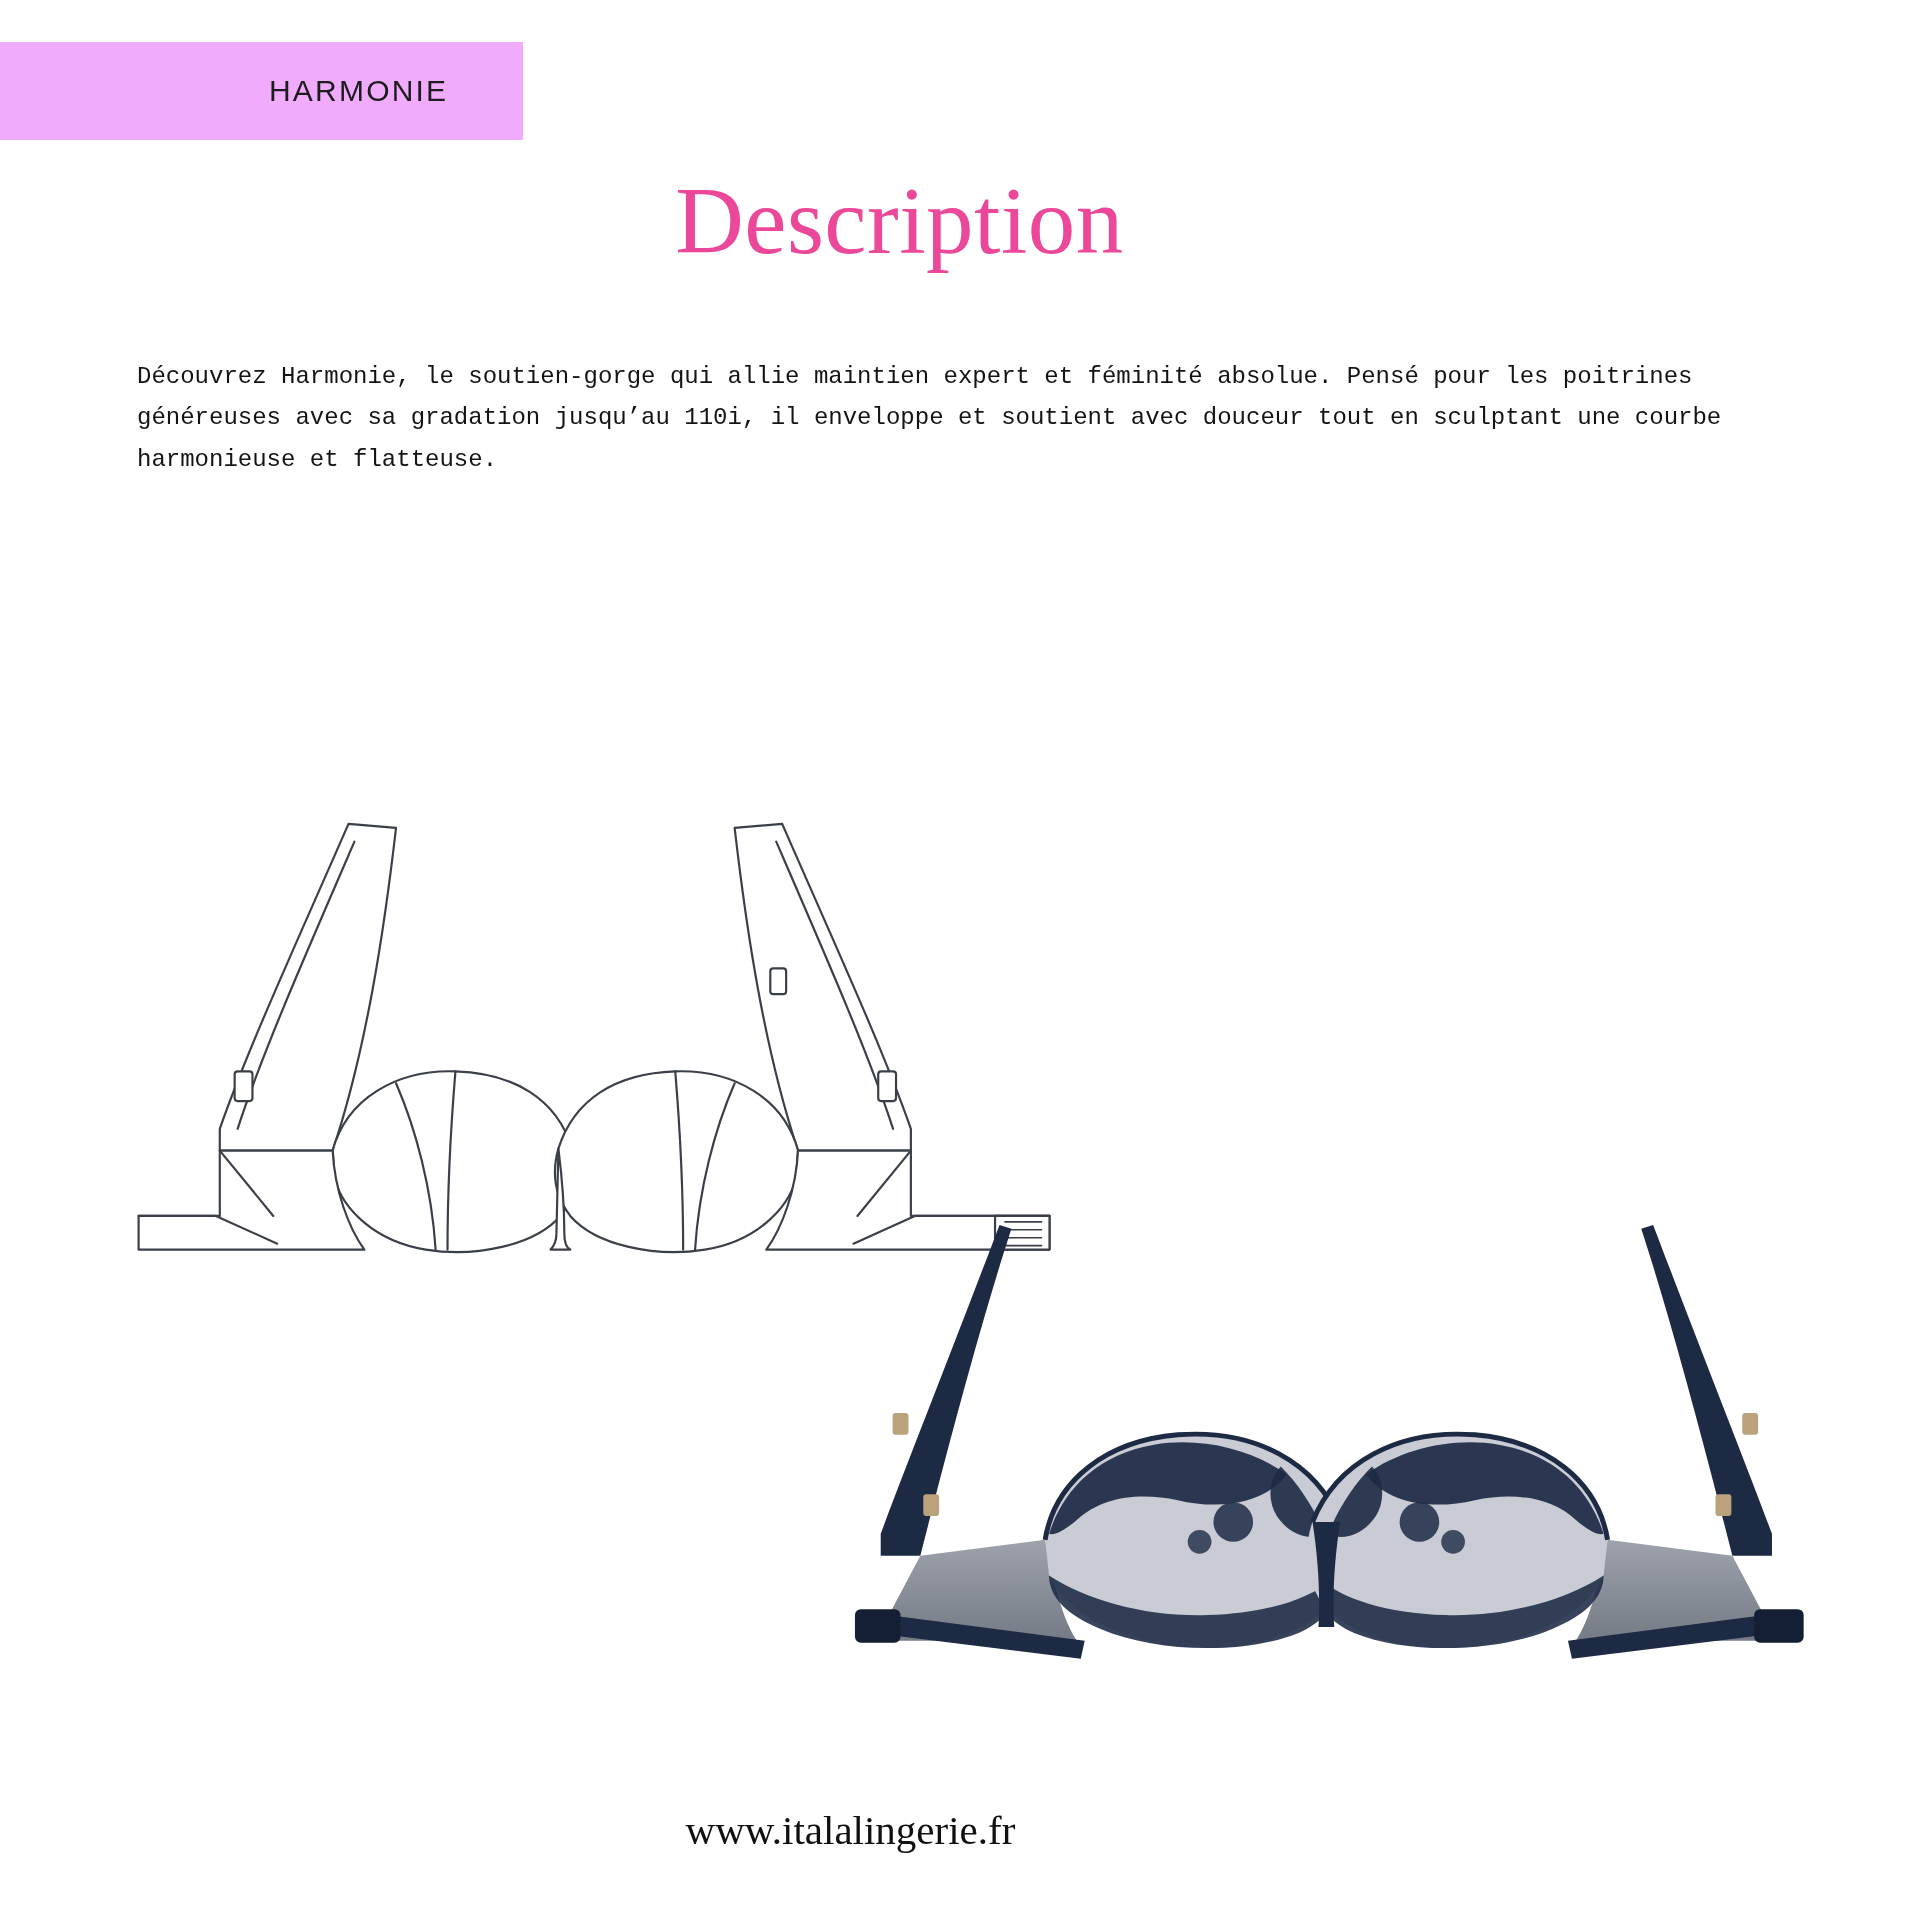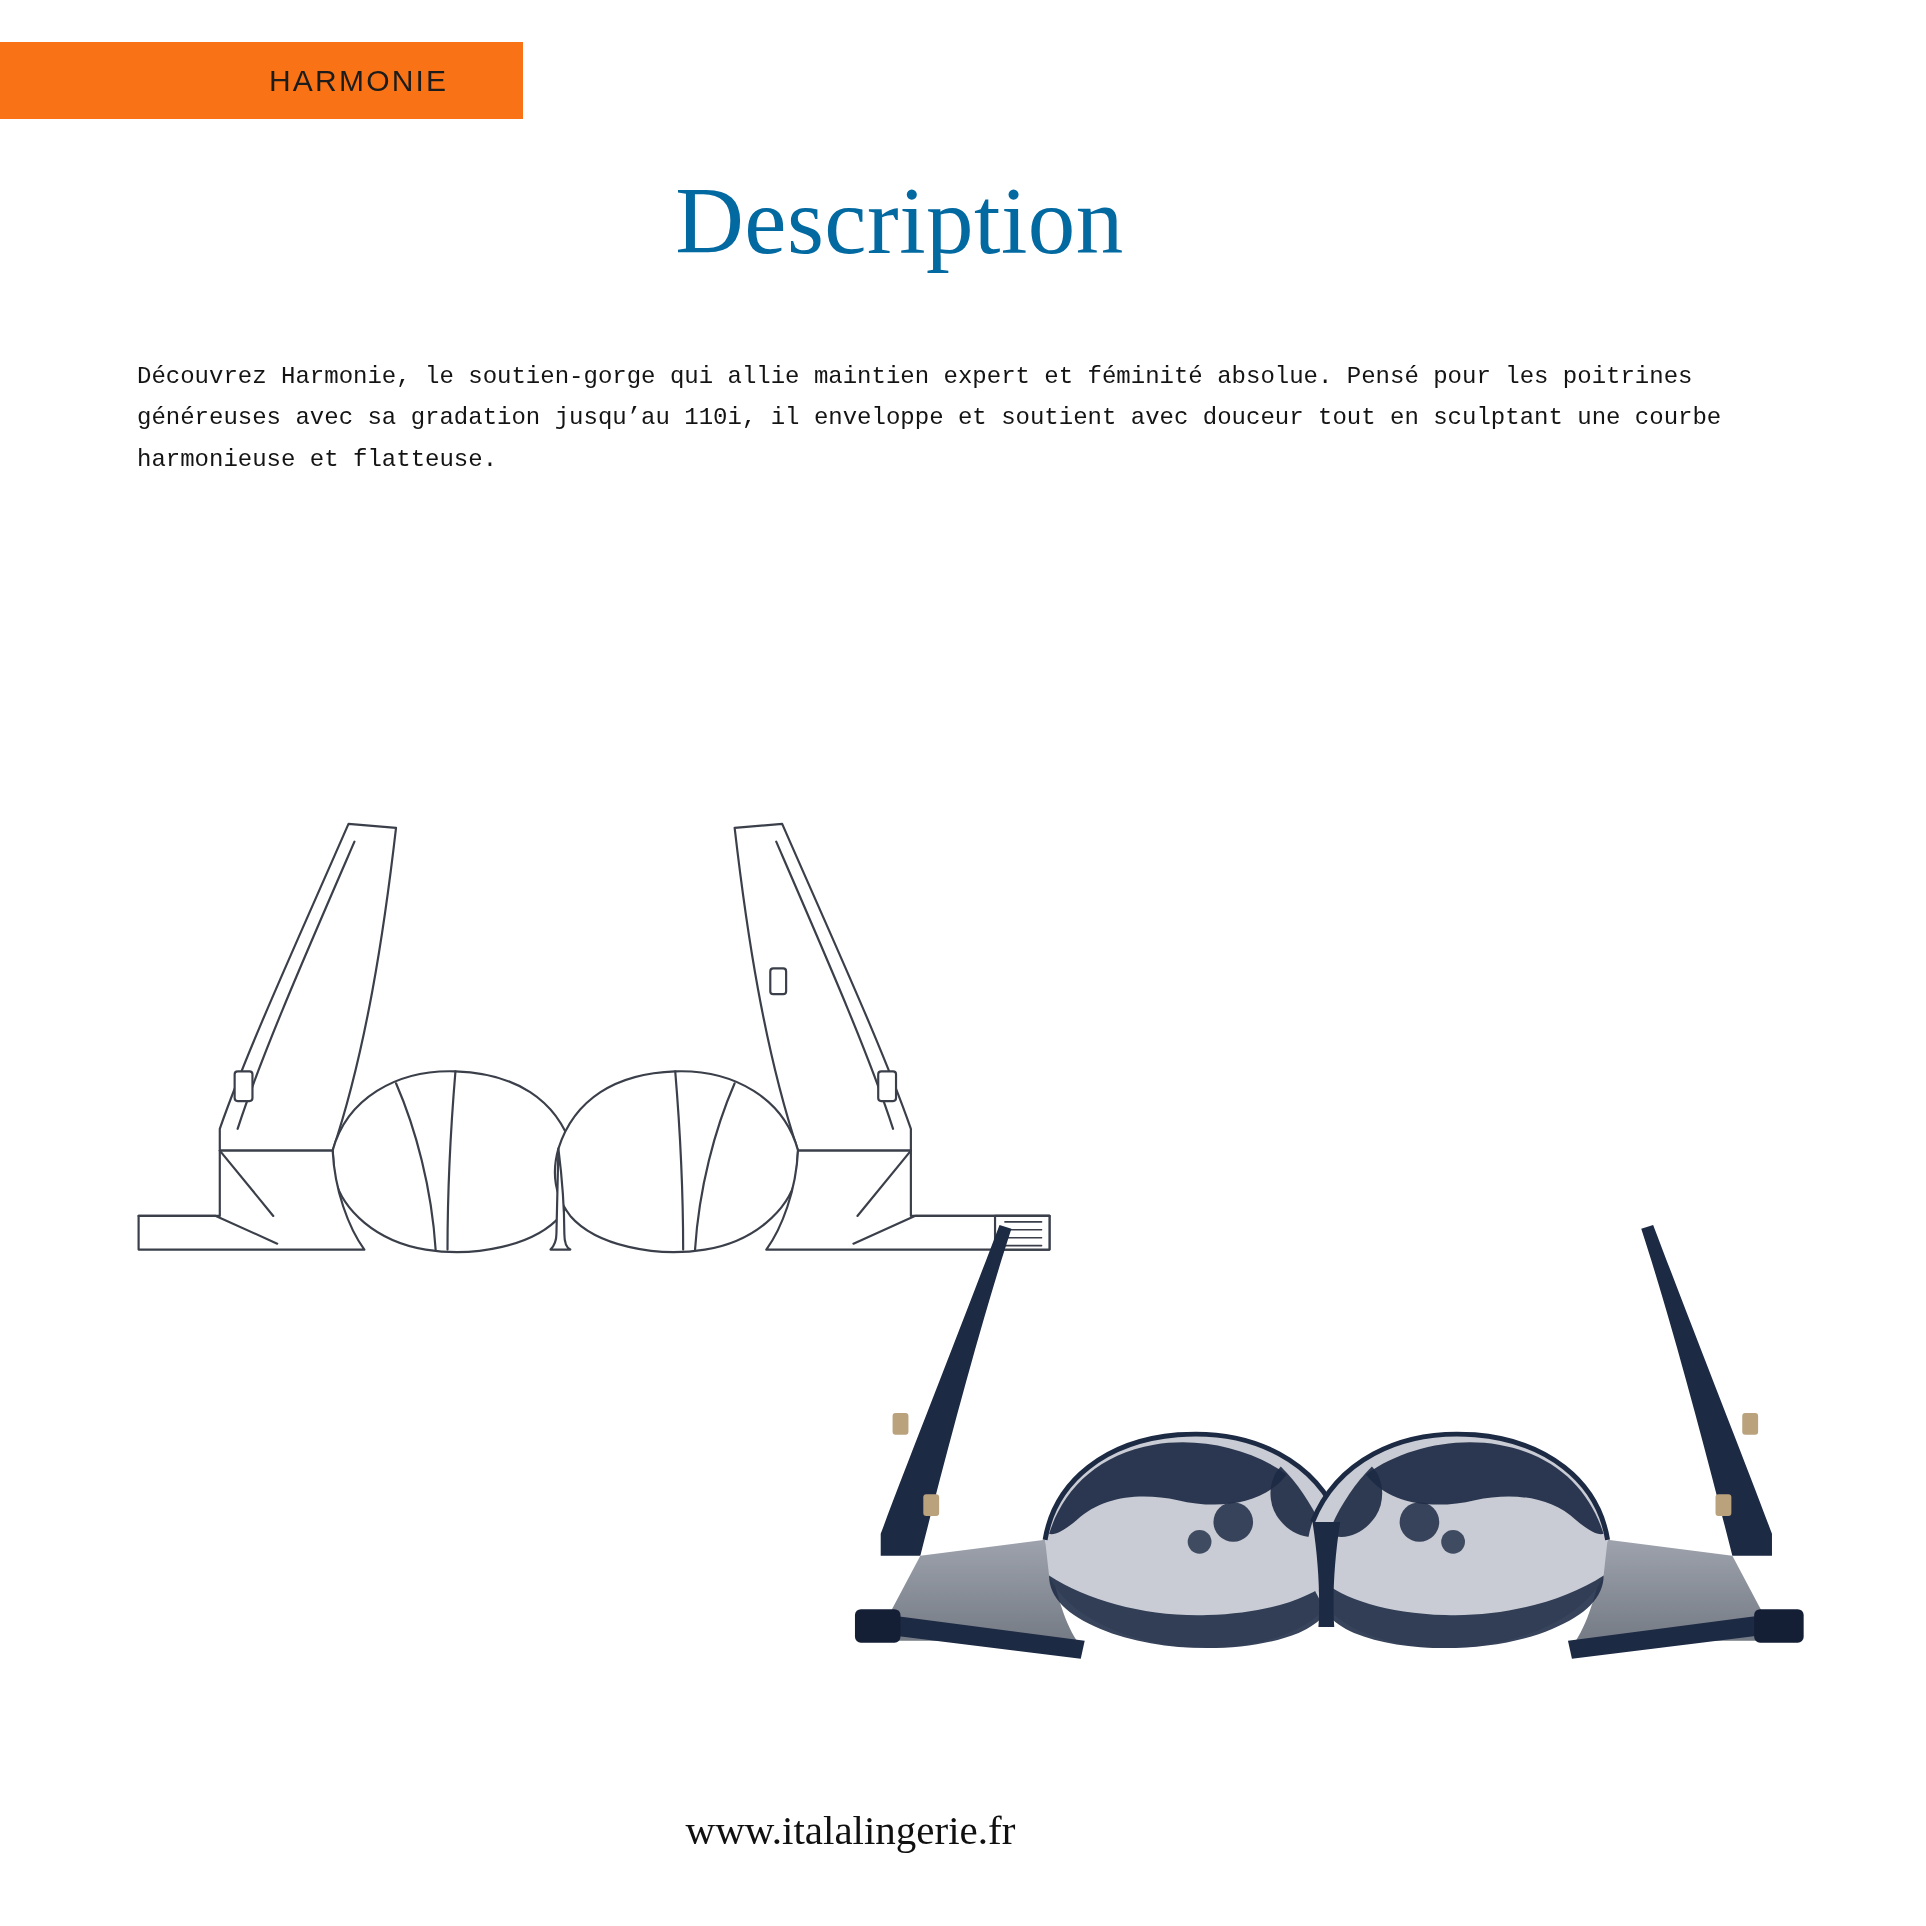--- a/index.html
+++ b/index.html
@@ -15,22 +15,22 @@
     font-family: "Liberation Serif", serif;
     color: #1a1a1a;
   }
 
   
   .brand-tag {
     position: absolute;
     left: 0;
     top: 42px;
     width: 523px;
-    height: 77px;
-    background: #f97316;
+    height: 98px;
+    background: #f0abfc;
     display: flex;
     align-items: center;
   }
   .brand-tag .brand-text {
     margin-left: 269px;
     font-family: "Liberation Sans", sans-serif;
     font-size: 30px;
     letter-spacing: 2.2px;
     color: #1c1c1c;
     font-weight: 400;
@@ -40,21 +40,21 @@
   .page-title {
     position: absolute;
     top: 166px;
     left: 0;
     width: 1799px;
     text-align: center;
     font-family: "Liberation Serif", serif;
     font-size: 95px;
     font-weight: 400;
     letter-spacing: 0.5px;
-    color: #0369a1;
+    color: #ec4899;
   }
 
   
   .description {
     position: absolute;
     left: 137px;
     top: 356px;
     width: 1683px;
     font-family: Liberation Mono, monospace;
     font-size: 24px;

